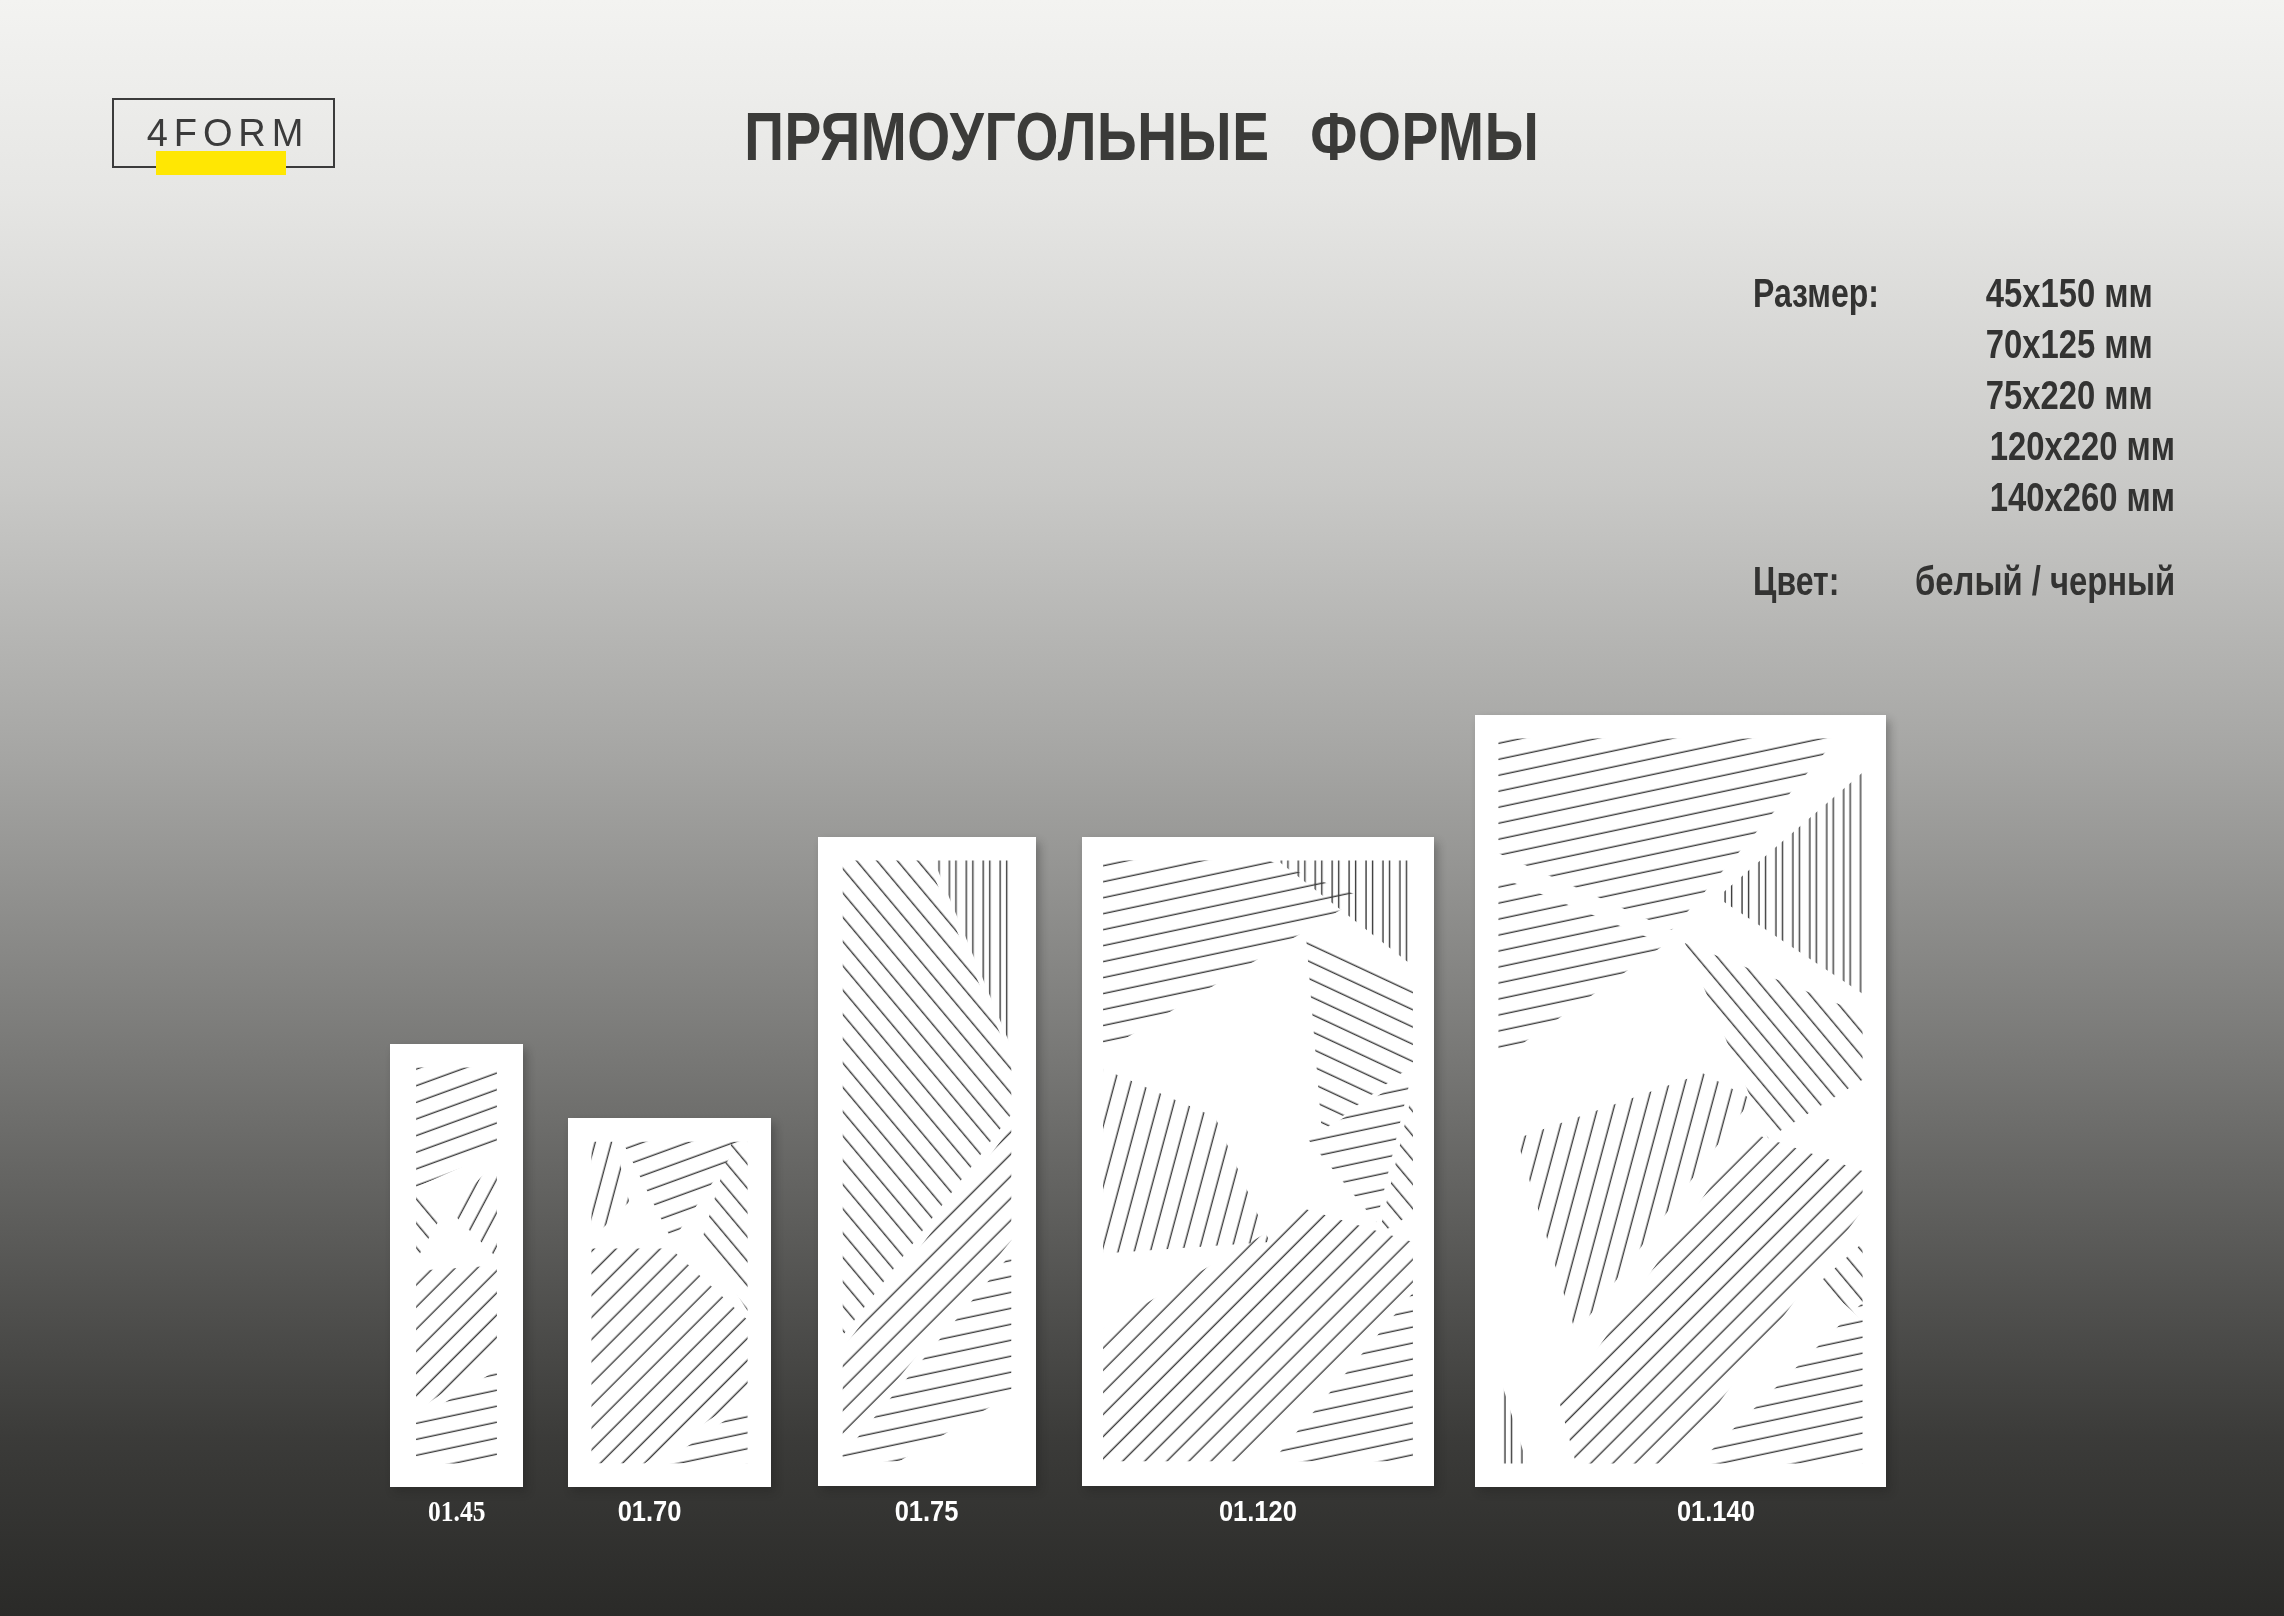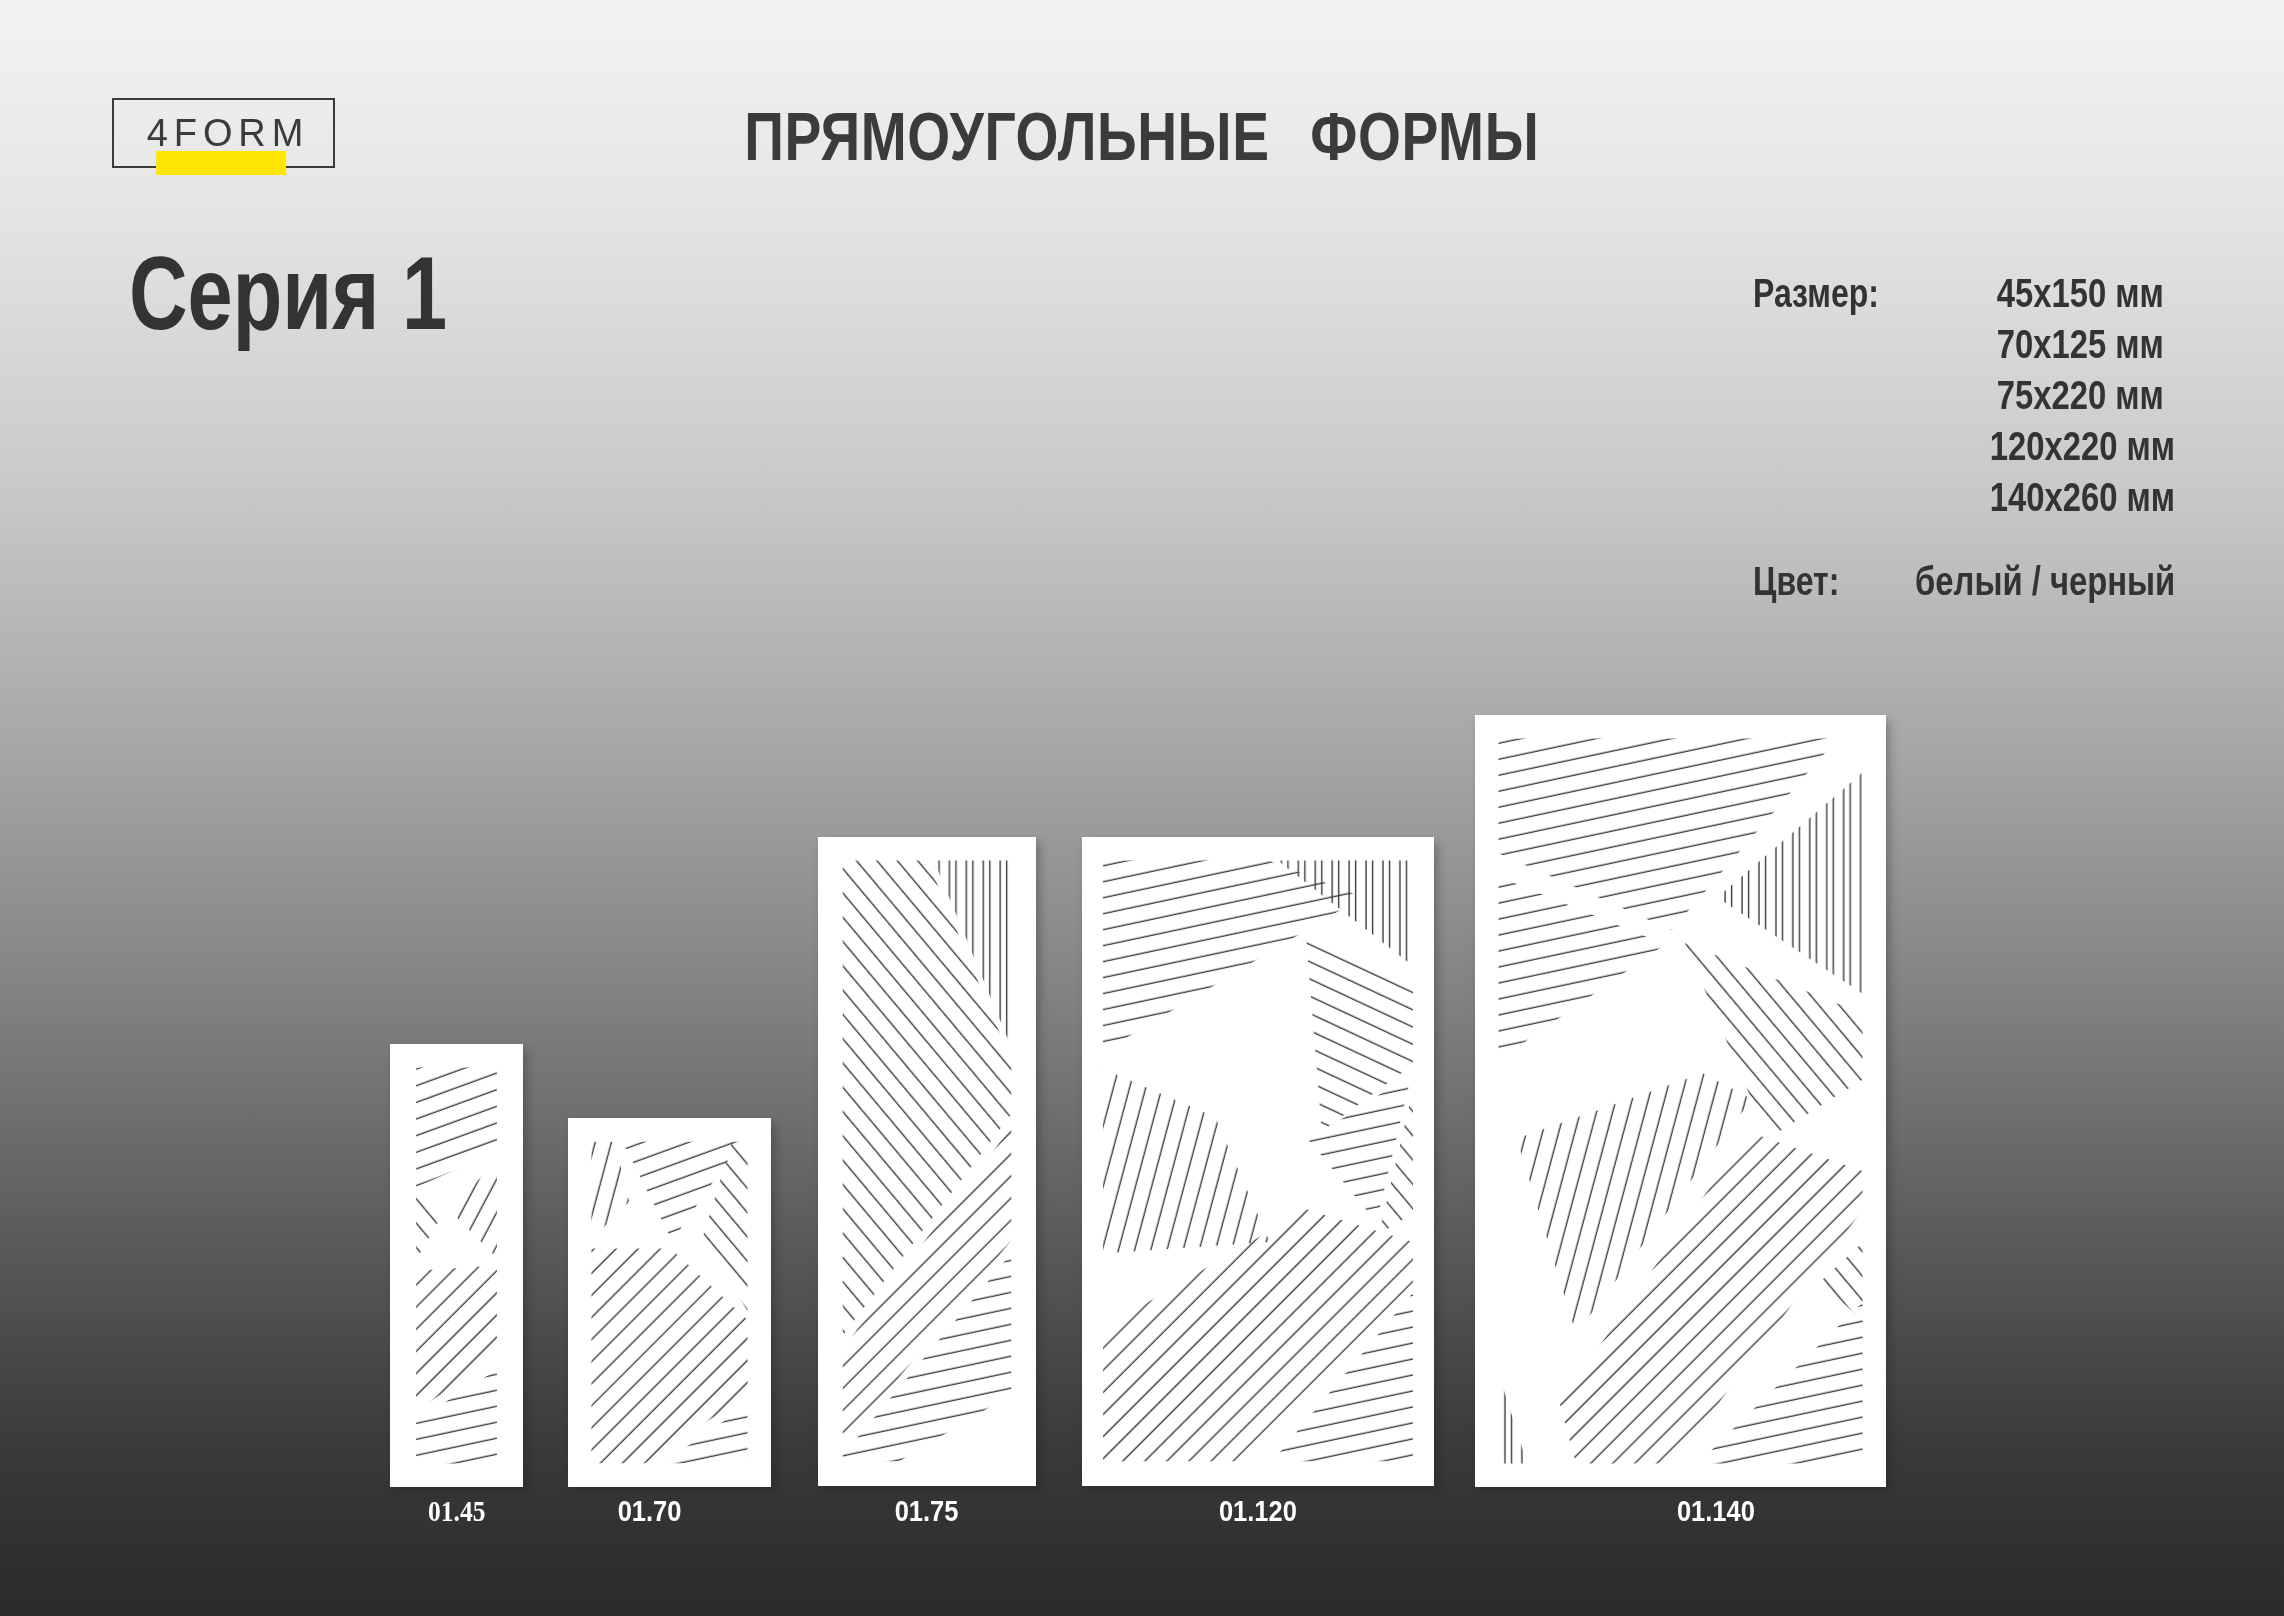--- a/index.html
+++ b/index.html
@@ -20,21 +20,21 @@
   .page-title{position:absolute;left:0;top:98px;width:100%;text-align:center;
     font-size:69px;font-weight:bold;color:#3b3b39;line-height:78px;}
   .page-title .cond{word-spacing:31px;letter-spacing:0.7px;}
   .series-title{position:absolute;left:129px;top:241px;font-size:104px;font-weight:bold;color:#333331;line-height:104px;}
   .series-title .cond-l{transform:scaleX(0.78);}
 
   
   .spec-label{position:absolute;font-size:40px;font-weight:bold;color:#333332;line-height:51px;margin-left:24px;}
   .size-label{left:1729px;top:268px;}
   .color-label{left:1729px;top:556px;}
-  .sizes-list{position:absolute;right:109px;top:268px;text-align:center;font-size:40px;font-weight:bold;color:#333332;line-height:51px;}
+  .sizes-list{position:absolute;right:109px;top:268px;text-align:left;font-size:40px;font-weight:bold;color:#333332;line-height:51px;}
   .color-value{position:absolute;right:109px;top:556px;font-size:40px;font-weight:bold;color:#333332;line-height:51px;}
 
   
   .panel{position:absolute;background:#ffffff;box-shadow:3.9px 4.6px 9px rgba(25,25,25,0.32);}
   .panel svg{display:block;width:100%;height:100%;}
   .panel-1{left:390px;top:1044px;width:133px;height:443px;}
   .panel-2{left:568px;top:1118px;width:203px;height:369px;}
   .panel-3{left:818px;top:837px;width:218px;height:649px;}
   .panel-4{left:1082px;top:837px;width:352px;height:649px;}
   .panel-5{left:1475px;top:715px;width:411px;height:772px;}
@@ -83,23 +83,20 @@
     </defs>
   </svg>
 
   <div class="logo-box">
     <span class="logo-text">4FORM</span>
   </div>
   <div class="logo-underline"></div>
 
   <div class="page-title">
     <span class="cond">ПРЯМОУГОЛЬНЫЕ ФОРМЫ</span>
-  </div>
-  <div class="series-title">
-    <span class="cond-l">Серия 1</span>
   </div>
 
   <div class="spec-label size-label">
     <span class="cond-l">Размер:</span>
   </div>
   <div class="sizes-list">
     <div><span class="cond-r">45x150 мм</span></div>
     <div><span class="cond-r">70x125 мм</span></div>
     <div><span class="cond-r">75x220 мм</span></div>
     <div><span class="cond-r">120x220 мм</span></div>

